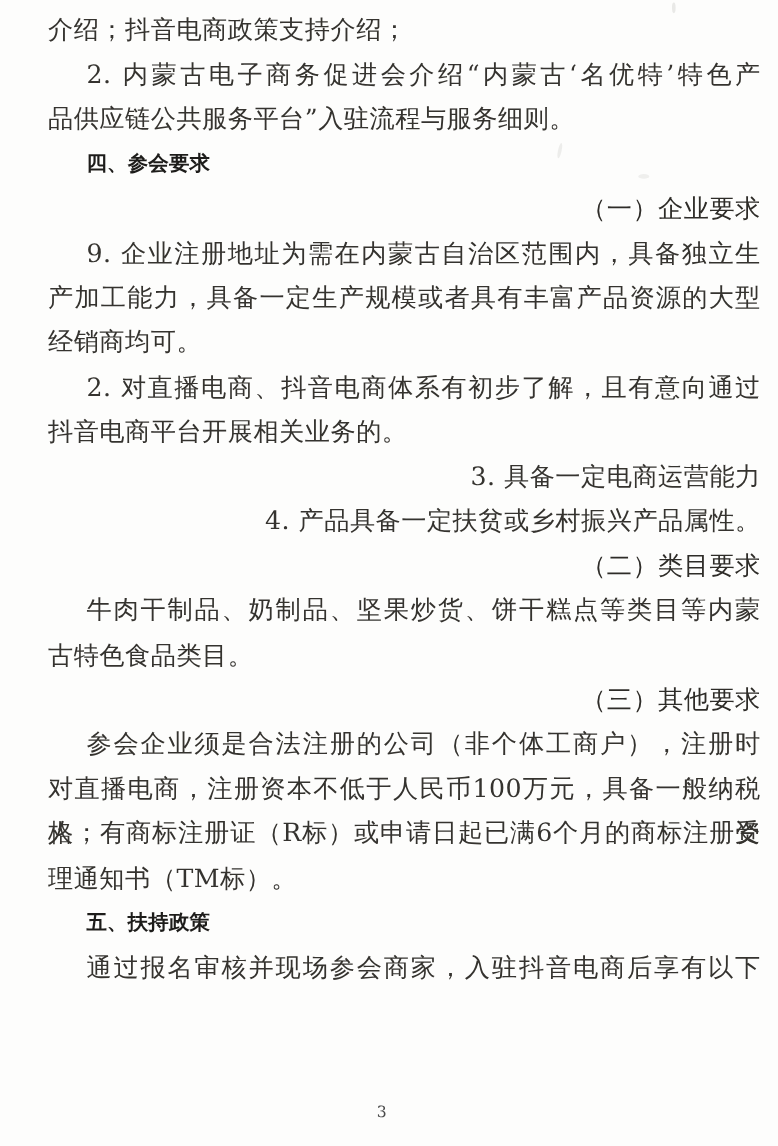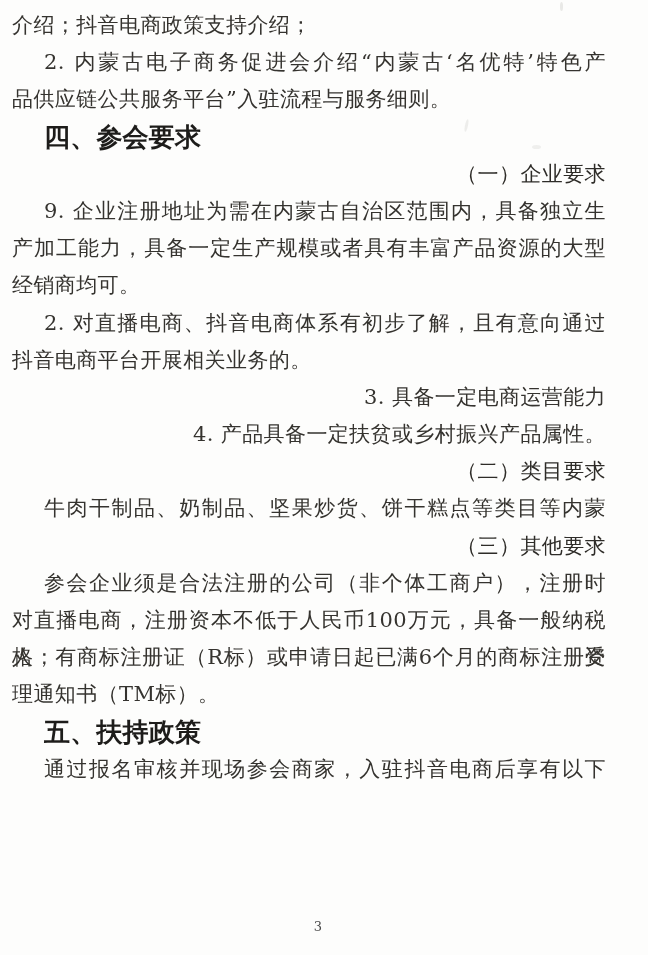--- a/index.html
+++ b/index.html
@@ -10,21 +10,21 @@
   .page {
     position: relative;
     width: 648px;
     height: 955px;
     background: #fdfdfc;
     overflow: hidden;
     font-family: "DejaVu Serif", "Liberation Serif", serif;
   }
   .content {
     position: absolute;
-    left: 12px;
+    left: 40px;
     top: 7px;
     width: 594px;
   }
   .line {
     font-size: 21px;
     line-height: 37.2px;
     height: 37.2px;
     color: #35332f;
     letter-spacing: 0.4px;
     white-space: nowrap;
@@ -42,21 +42,21 @@
   .line.sub {
     text-indent: 32px;
     color: #2e2c28;
     font-weight: 500;
     text-align: right;
   }
   .line.heading {
     text-indent: 32px;
     font-family: "DejaVu Sans", "Liberation Sans", sans-serif;
     font-weight: 700;
-    font-size: 26px;
+    font-size: 17px;
     color: #1d1c1a;
     letter-spacing: 0.2px;
   }
   .footer {
     position: absolute;
     left: 0;
     top: 916px;
     width: 636px; 
     text-align: center;
   }
@@ -91,20 +91,21 @@
       <div class="line sub">（一）企业要求</div>
       <div class="line para full">9. 企业注册地址为需在内蒙古自治区范围内，具备独立生</div>
       <div class="line body full">产加工能力，具备一定生产规模或者具有丰富产品资源的大型</div>
       <div class="line body">经销商均可。</div>
       <div class="line para full">2. 对直播电商、抖音电商体系有初步了解，且有意向通过</div>
       <div class="line body">抖音电商平台开展相关业务的。</div>
       <div class="line para">3. 具备一定电商运营能力</div>
       <div class="line para">4. 产品具备一定扶贫或乡村振兴产品属性。</div>
       <div class="line sub">（二）类目要求</div>
       <div class="line para full">牛肉干制品、奶制品、坚果炒货、饼干糕点等类目等内蒙</div>
+      <div class="line body">古特色食品类目。</div>
       <div class="line sub">（三）其他要求</div>
       <div class="line para full">参会企业须是合法注册的公司（非个体工商户），注册时</div>
       <div class="line body full">对直播电商，注册资本不低于人民币100万元，具备一般纳税人资</div>
       <div class="line body full">格；有商标注册证（R标）或申请日起已满6个月的商标注册受</div>
       <div class="line body">理通知书（TM标）。</div>
       <div class="line heading">五、扶持政策</div>
       <div class="line para full">通过报名审核并现场参会商家，入驻抖音电商后享有以下</div>
     </div>
 
   <div class="footer">

